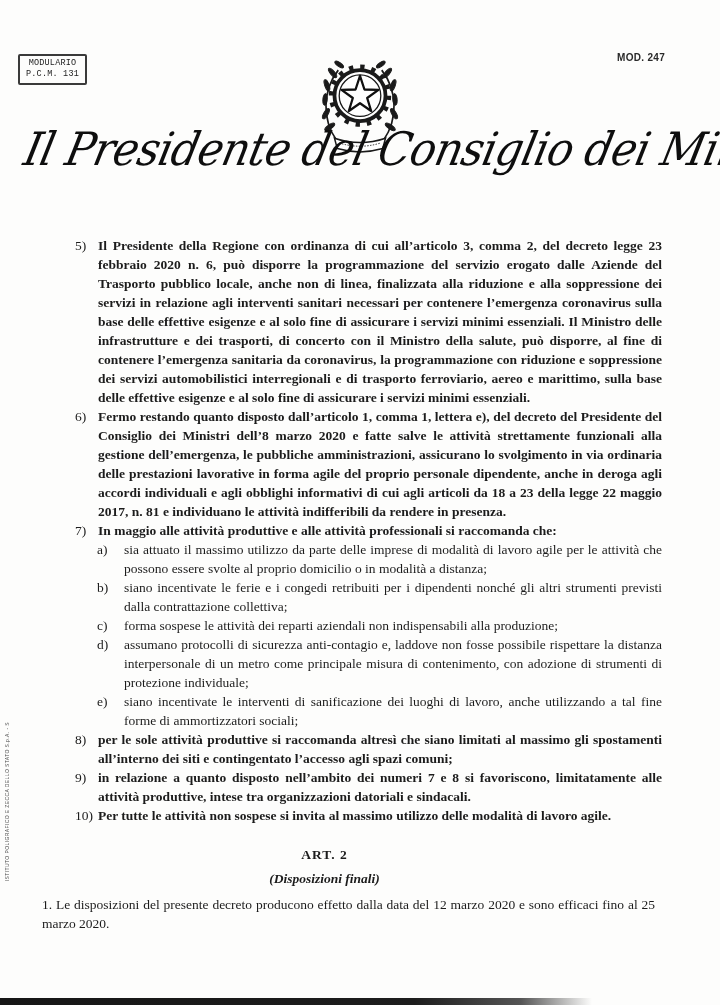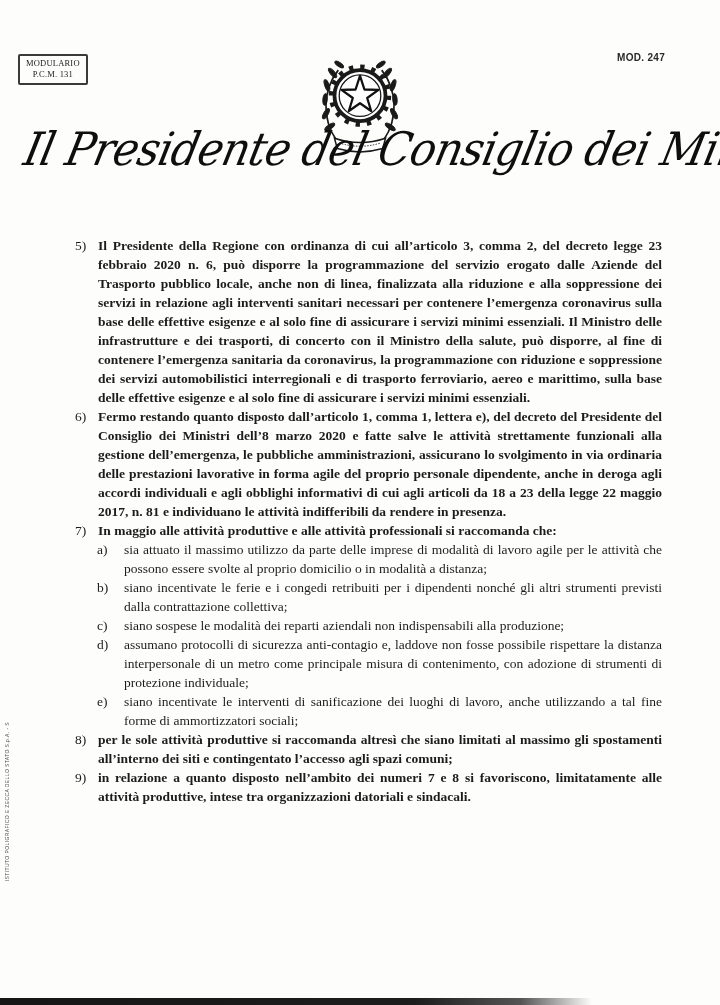--- a/index.html
+++ b/index.html
@@ -11,21 +11,21 @@
     color:#1c1c1c;
     overflow:hidden;
   }
 
   
   .modulario-box {
     position:absolute; left:18px; top:54px;
     border:2px solid #3a3a3a; border-radius:2px;
     padding:2px 6px 3px 6px;
     text-align:center;
-    font-family:Liberation Serif, serif;
+    font-family:Liberation Mono, monospace;
     font-size:8.5px; line-height:1.3; color:#222;
     letter-spacing:0.2px;
   }
   .mod-label {
     position:absolute; right:55px; top:52px;
     font-family:"Liberation Sans", sans-serif;
     font-size:10px; font-weight:bold; color:#2a2a2a;
     letter-spacing:0.3px;
   }
   .emblem {
@@ -156,42 +156,51 @@
     <div class="subitem">
       <span class="sub-letter">a)</span>
       <div class="sub-text">sia attuato il massimo utilizzo da parte delle imprese di modalità di lavoro agile per le attività che possono essere svolte al proprio domicilio o in modalità a distanza;</div>
     </div>
     <div class="subitem">
       <span class="sub-letter">b)</span>
       <div class="sub-text">siano incentivate le ferie e i congedi retribuiti per i dipendenti nonché gli altri strumenti previsti dalla contrattazione collettiva;</div>
     </div>
     <div class="subitem">
       <span class="sub-letter">c)</span>
-      <div class="sub-text">siano sospese le modalità dei reparti aziendali non indispensabili alla produzione;</div>
+      <div class="sub-text">forma sospese le attività dei reparti aziendali non indispensabili alla produzione;</div>
     </div>
     <div class="subitem">
       <span class="sub-letter">d)</span>
       <div class="sub-text">assumano protocolli di sicurezza anti-contagio e, laddove non fosse possibile rispettare la distanza interpersonale di un metro come principale misura di contenimento, con adozione di strumenti di protezione individuale;</div>
     </div>
     <div class="subitem">
       <span class="sub-letter">e)</span>
       <div class="sub-text">siano incentivate le interventi di sanificazione dei luoghi di lavoro, anche utilizzando a tal fine forme di ammortizzatori sociali;</div>
     </div>
 
     <div class="item">
       <span class="item-num">8)</span>
       <div class="item-text">per le sole attività produttive si raccomanda altresì che siano limitati al massimo gli spostamenti all’interno dei siti e contingentato l’accesso agli spazi comuni;</div>
     </div>
 
     <div class="item">
       <span class="item-num">9)</span>
       <div class="item-text">in relazione a quanto disposto nell’ambito dei numeri 7 e 8 si favoriscono, limitatamente alle attività produttive, intese tra organizzazioni datoriali e sindacali.</div>
     </div>
 
+    <div class="item">
+      <span class="item-num">10)</span>
+      <div class="item-text">Per tutte le attività non sospese si invita al massimo utilizzo delle modalità di lavoro agile.</div>
+    </div>
 
   </div>
 
+  <div class="article">
+    <div class="article-heading">ART. 2</div>
+    <div class="article-subheading">(Disposizioni finali)</div>
+    <div class="article-paragraph">1. Le disposizioni del presente decreto producono effetto dalla data del 12 marzo 2020 e sono efficaci fino al 25 marzo 2020.</div>
+  </div>
 
   <div class="side-text">ISTITUTO POLIGRAFICO E ZECCA DELLO STATO S.p.A. - S</div>
 
   <div class="bottom-bar"></div>
 
 </div>
 
 </body></html>

